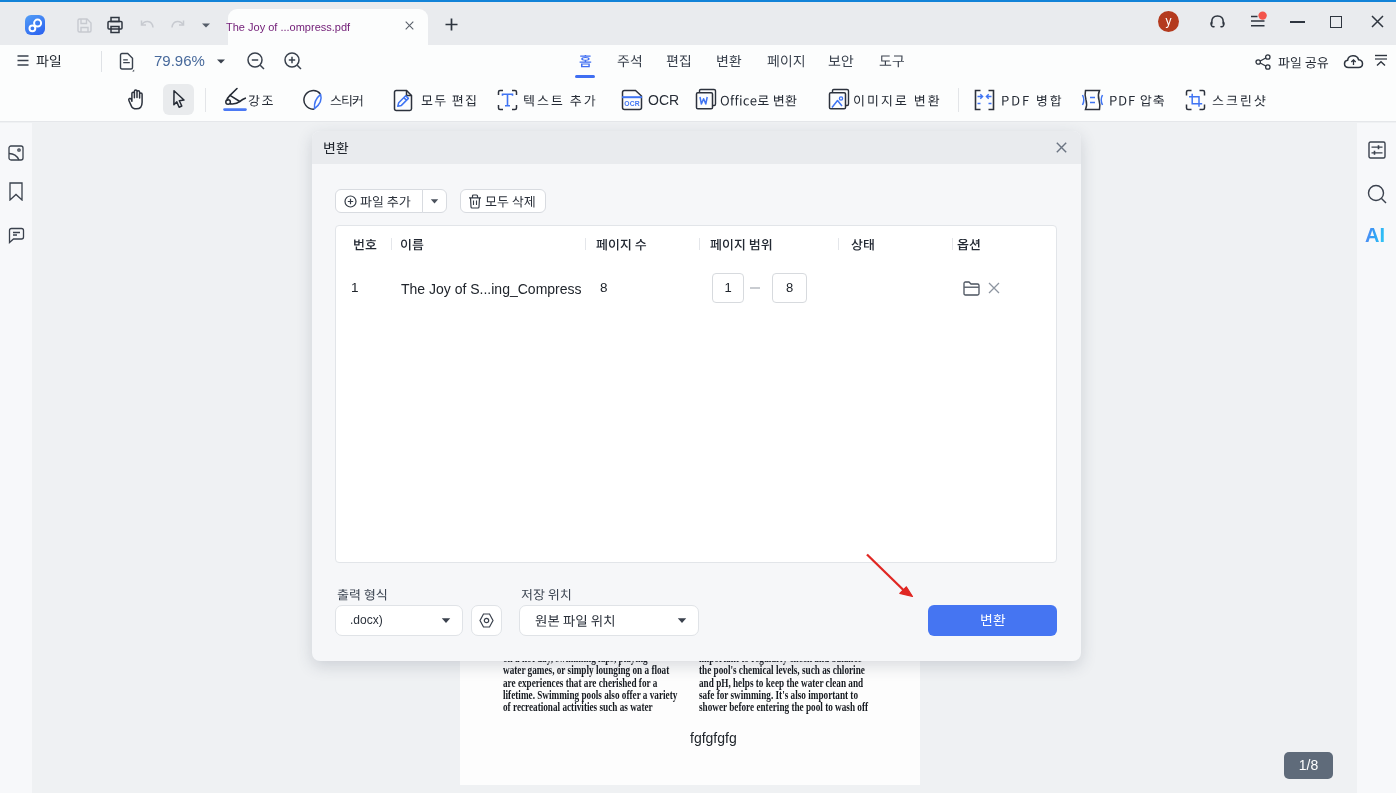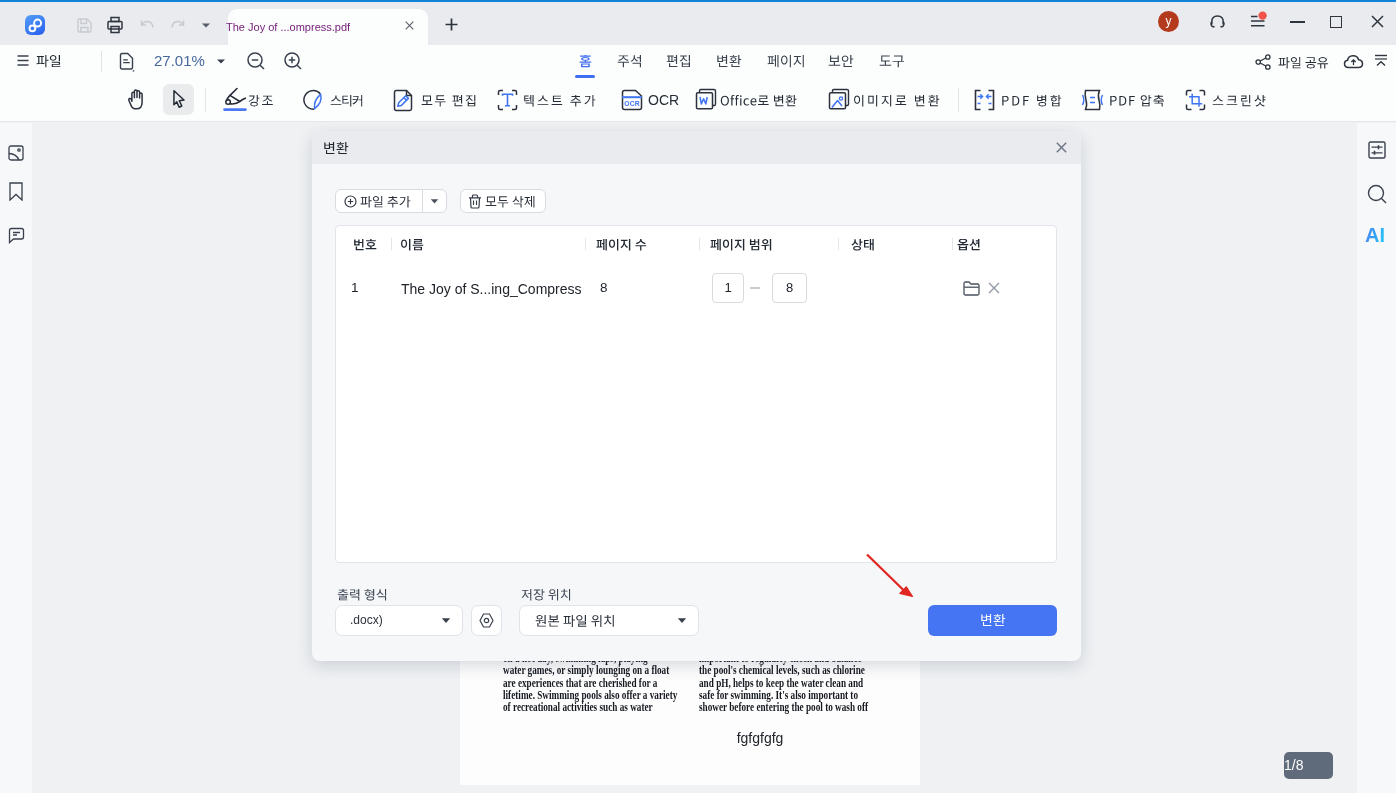--- a/index.html
+++ b/index.html
@@ -71,21 +71,21 @@
       <g transform="translate(0,11.2)">
         <path d="M0.9 -10.2H7.9V-9.3H0.9ZM0.7 -2.0 0.5 -3.0Q1.7 -3.0 3.0 -3.0Q4.4 -3.1 5.8 -3.1Q7.2 -3.2 8.5 -3.4L8.6 -2.5Q7.2 -2.3 5.8 -2.2Q4.4 -2.1 3.1 -2.1Q1.8 -2.0 0.7 -2.0ZM2.2 -9.5H3.4V-2.8H2.2ZM5.4 -9.5H6.5V-2.8H5.4ZM9.3 -11.6H10.4V1.1H9.3ZM10.2 -6.5H12.5V-5.5H10.2Z M17.1 -11.1Q18.1 -11.1 18.8 -10.8Q19.6 -10.4 20.0 -9.8Q20.4 -9.1 20.4 -8.3Q20.4 -7.5 20.0 -6.8Q19.6 -6.2 18.8 -5.9Q18.1 -5.5 17.1 -5.5Q16.2 -5.5 15.5 -5.9Q14.7 -6.2 14.3 -6.8Q13.9 -7.5 13.9 -8.3Q13.9 -9.1 14.3 -9.8Q14.7 -10.4 15.5 -10.8Q16.2 -11.1 17.1 -11.1ZM17.1 -10.2Q16.5 -10.2 16.0 -9.9Q15.6 -9.7 15.3 -9.3Q15.0 -8.8 15.0 -8.3Q15.0 -7.8 15.3 -7.3Q15.6 -6.9 16.0 -6.7Q16.5 -6.5 17.1 -6.5Q17.8 -6.5 18.2 -6.7Q18.7 -6.9 19.0 -7.3Q19.3 -7.8 19.3 -8.3Q19.3 -8.8 19.0 -9.3Q18.7 -9.7 18.2 -9.9Q17.7 -10.2 17.1 -10.2ZM22.8 -11.6H24.0V-5.1H22.8ZM15.8 -4.5H24.0V-1.4H16.9V0.5H15.8V-2.3H22.8V-3.5H15.8ZM15.8 -0.0H24.4V0.9H15.8Z" fill="#21272f"></path>
       </g>
     </svg>
     <div class="abs" style="left:101px;top:51px;width:1px;height:21px;background:#dfe2e6"></div>
     <svg class="abs" style="left:119px;top:52px" width="16" height="21" viewBox="0 0 16 21" fill="none" stroke="#39414d" stroke-width="1.4">
 <path d="M1.5 3 Q1.5 1.5 3 1.5 H8.7 L13.5 6.3 V15.5 Q13.5 17 12 17 H3 Q1.5 17 1.5 15.5 Z"></path>
 <path d="M4.2 7.8 H8.8 M4.2 10.6 H10.8" stroke-width="1.2"></path>
 <path d="M13.2 19.6 h2 v-2 Z" fill="#39414d" stroke="none"></path>
     </svg>
-    <div class="abs" style="left:154px;top:52px;width:70px;height:18px;font-size:15px;color:#47699b;line-height:18px">27.01%</div>
+    <div class="abs" style="left:154px;top:52px;width:70px;height:18px;font-size:15px;color:#47699b;line-height:18px">79.96%</div>
     <svg class="abs" style="left:216px;top:58px" width="10" height="7" viewBox="0 0 10 7">
       <path d="M1 1.5 L5 5.5 L9 1.5 Z" fill="#39414d"></path>
     </svg>
     <svg class="abs" style="left:246px;top:51px" width="20" height="20" viewBox="0 0 20 20" fill="none" stroke="#39414d" stroke-width="1.5">
 <circle cx="9" cy="9" r="7"></circle>
       <path d="M14.2 14.2 L18 18"></path>
       <path d="M5.8 9 H12.2"></path>
     </svg>
     <svg class="abs" style="left:283px;top:51px" width="20" height="20" viewBox="0 0 20 20" fill="none" stroke="#39414d" stroke-width="1.5">
 <circle cx="9" cy="9" r="7"></circle>
@@ -283,22 +283,22 @@
           <stop offset="0" stop-color="#6a82f6"></stop>
           <stop offset="0.5" stop-color="#329df4"></stop>
           <stop offset="1" stop-color="#2fc0f5"></stop>
         </linearGradient>
       </defs>
 <text x="0" y="18" font-family="Liberation Sans" font-size="20" font-weight="bold" fill="url(#ai)">AI</text>
     </svg>
     <div class="abs" style="left:460px;top:200px;width:460px;height:585px;background:#fdfdfd"></div>
     <div class="abs" style="left:503px;top:651.8px;font-family:'Liberation Serif',serif;font-weight:bold;font-size:11.5px;color:#15191f;line-height:12.4px;white-space:nowrap;transform:scaleX(0.80);transform-origin:left top">on a hot day, swimming laps, playing<br>water games, or simply lounging on a float<br>are experiences that are cherished for a<br>lifetime. Swimming pools also offer a variety<br>of recreational activities such as water</div>
     <div class="abs" style="left:699px;top:651.8px;font-family:'Liberation Serif',serif;font-weight:bold;font-size:11.5px;color:#15191f;line-height:12.4px;white-space:nowrap;transform:scaleX(0.80);transform-origin:left top">important to regularly check and balance<br>the pool's chemical levels, such as chlorine<br>and pH, helps to keep the water clean and<br>safe for swimming. It's also important to<br>shower before entering the pool to wash off</div>
-    <div class="abs" style="left:690px;top:729.5px;width:140px;text-align:center;font-size:14px;color:#20252b">fgfgfgfg</div>
-    <div class="abs" style="left:1284px;top:752px;width:49px;height:27px;background:#5f6b7a;border-radius:5px;color:#fff;font-size:14px;line-height:27px">1/8</div>
+    <div class="abs" style="left:690px;top:729.5px;width:140px;font-size:14px;color:#20252b">fgfgfgfg</div>
+    <div class="abs" style="left:1284px;top:752px;width:49px;height:27px;background:#5f6b7a;border-radius:5px;color:#fff;font-size:14px;text-align:center;line-height:27px">1/8</div>
     <div class="abs" style="left:312px;top:131px;width:769px;height:530px;background:#f6f7f9;border-radius:8px;box-shadow:0 5px 16px rgba(50,60,85,0.18)"></div>
     <div class="abs" style="left:312px;top:131px;width:769px;height:33px;background:#e9ebee;border-radius:8px 8px 0 0"></div>
     <svg style="position:absolute;left:323px;top:142.3px;" width="26" height="15" viewBox="0 0 26 15">
       <g transform="translate(0,11.2)">
         <path d="M6.7 -9.3H10.4V-8.3H6.7ZM6.7 -6.5H10.4V-5.6H6.7ZM9.9 -11.6H11.1V-2.2H9.9ZM3.0 -0.1H11.4V0.8H3.0ZM3.0 -3.1H4.1V0.3H3.0ZM1.3 -10.7H2.5V-8.5H5.9V-10.7H7.0V-4.3H1.3ZM2.5 -7.6V-5.3H5.9V-7.6Z M22.2 -11.6H23.4V-1.7H22.2ZM22.9 -7.2H25.2V-6.2H22.9ZM15.4 -0.1H23.8V0.8H15.4ZM15.4 -2.3H16.5V0.1H15.4ZM16.9 -5.4H18.0V-3.7H16.9ZM13.7 -3.1 13.5 -4.1Q14.6 -4.1 16.0 -4.1Q17.3 -4.1 18.8 -4.2Q20.2 -4.3 21.5 -4.5L21.6 -3.7Q20.2 -3.4 18.8 -3.3Q17.4 -3.2 16.1 -3.2Q14.8 -3.1 13.7 -3.1ZM13.8 -10.3H21.1V-9.5H13.8ZM17.5 -8.9Q18.8 -8.9 19.6 -8.4Q20.4 -7.9 20.4 -7.0Q20.4 -6.1 19.6 -5.6Q18.8 -5.0 17.5 -5.0Q16.1 -5.0 15.3 -5.6Q14.5 -6.1 14.5 -7.0Q14.5 -7.9 15.3 -8.4Q16.1 -8.9 17.5 -8.9ZM17.5 -8.1Q16.6 -8.1 16.1 -7.8Q15.6 -7.5 15.6 -7.0Q15.6 -6.5 16.1 -6.2Q16.6 -5.9 17.5 -5.9Q18.3 -5.9 18.8 -6.2Q19.3 -6.5 19.3 -7.0Q19.3 -7.5 18.8 -7.8Q18.3 -8.1 17.5 -8.1ZM16.9 -11.6H18.0V-9.9H16.9Z" fill="#21262e"></path>
       </g>
     </svg>
     <svg class="abs" style="left:1056px;top:142px" width="11" height="11" viewBox="0 0 11 11" stroke="#6b7482" stroke-width="1.4">
       <path d="M0.8 0.8 L10.2 10.2 M10.2 0.8 L0.8 10.2"></path>
     </svg>

